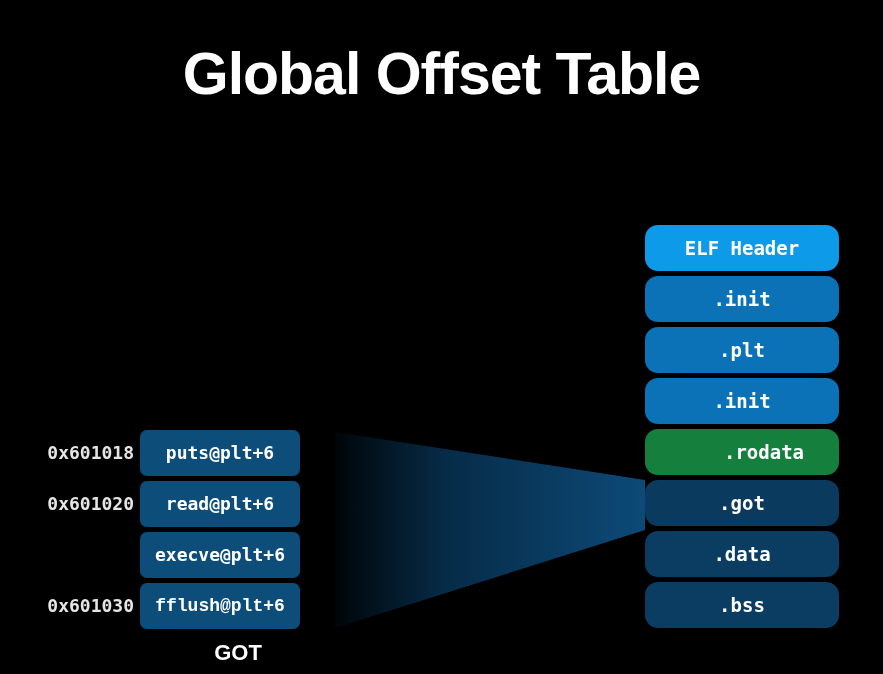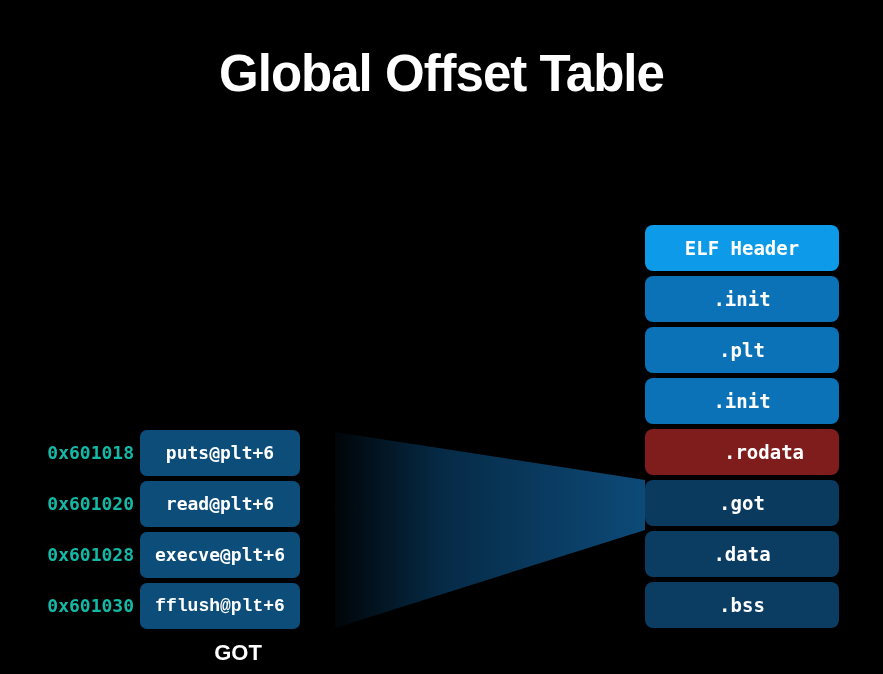--- a/index.html
+++ b/index.html
@@ -18,21 +18,21 @@
 
   
   #slide-title {
     position: absolute;
     left: 0;
     top: 26px;
     width: 883px;
     text-align: center;
     color: #ffffff;
     font-family: "Liberation Sans", sans-serif;
-    font-size: 51px;
+    font-size: 59px;
     font-weight: bold;
     letter-spacing: -1px;
     line-height: 96px;
     white-space: nowrap;
   }
 
   
   #connector {
     position: absolute;
     left: 335px;
@@ -53,21 +53,21 @@
     position: relative;
     height: 46px;
     margin-bottom: 5px;
   }
   .got-addr {
     position: absolute;
     right: 202px;
     top: 0;
     height: 46px;
     line-height: 46px;
-    color: #14b8a6;
+    color: #e5e5e5;
     font-family: "DejaVu Sans Mono", monospace;
     font-size: 18px;
     font-weight: bold;
     white-space: nowrap;
   }
   .got-box {
     width: 160px;
     height: 46px;
     line-height: 46px;
     border-radius: 7px;
@@ -96,21 +96,21 @@
     position: absolute;
     left: 645px;
     top: 225px;
     width: 194px;
   }
   .elf-box {
     width: 194px;
     height: 46px;
     line-height: 46px;
     margin-bottom: 5px;
-    border-radius: 8px;
+    border-radius: 13px;
     color: #ffffff;
     font-family: "DejaVu Sans Mono", monospace;
     font-size: 19px;
     font-weight: bold;
     text-align: center;
     box-sizing: border-box;
   }
 </style>
 </head>
 <body>
@@ -135,34 +135,33 @@
   <div id="got-column">
       <div class="got-row">
         <div class="got-addr">0x601018</div>
         <div class="got-box" style="background: rgb(13, 77, 122);">puts@plt+6</div>
       </div>
       <div class="got-row">
         <div class="got-addr">0x601020</div>
         <div class="got-box" style="background: rgb(13, 77, 122);">read@plt+6</div>
       </div>
       <div class="got-row">
-        <div class="got-addr">0x601028</div>
         <div class="got-box" style="background: rgb(13, 77, 122);">execve@plt+6</div>
       </div>
       <div class="got-row">
         <div class="got-addr">0x601030</div>
         <div class="got-box" style="background: rgb(13, 77, 122); font-family: Liberation Mono, monospace;">fflush@plt+6</div>
       </div>
     </div>
   <div id="got-label">GOT</div>
 
   <div id="elf-column">
       <div class="elf-box" style="background: rgb(13, 154, 232);">ELF Header</div>
       <div class="elf-box" style="background: rgb(11, 114, 184);">.init</div>
       <div class="elf-box" style="background: rgb(11, 114, 184);">.plt</div>
       <div class="elf-box" style="background: rgb(11, 114, 184);">.init</div>
-      <div class="elf-box" style="background: #7f1d1d; padding-left: 44px;">.rodata</div>
+      <div class="elf-box" style="background: #15803d; padding-left: 44px;">.rodata</div>
       <div class="elf-box" style="background: rgb(10, 58, 94);">.got</div>
       <div class="elf-box" style="background: rgb(11, 60, 97);">.data</div>
       <div class="elf-box" style="background: rgb(11, 60, 97);">.bss</div>
     </div>
 
 </div>
 
 </body></html>

